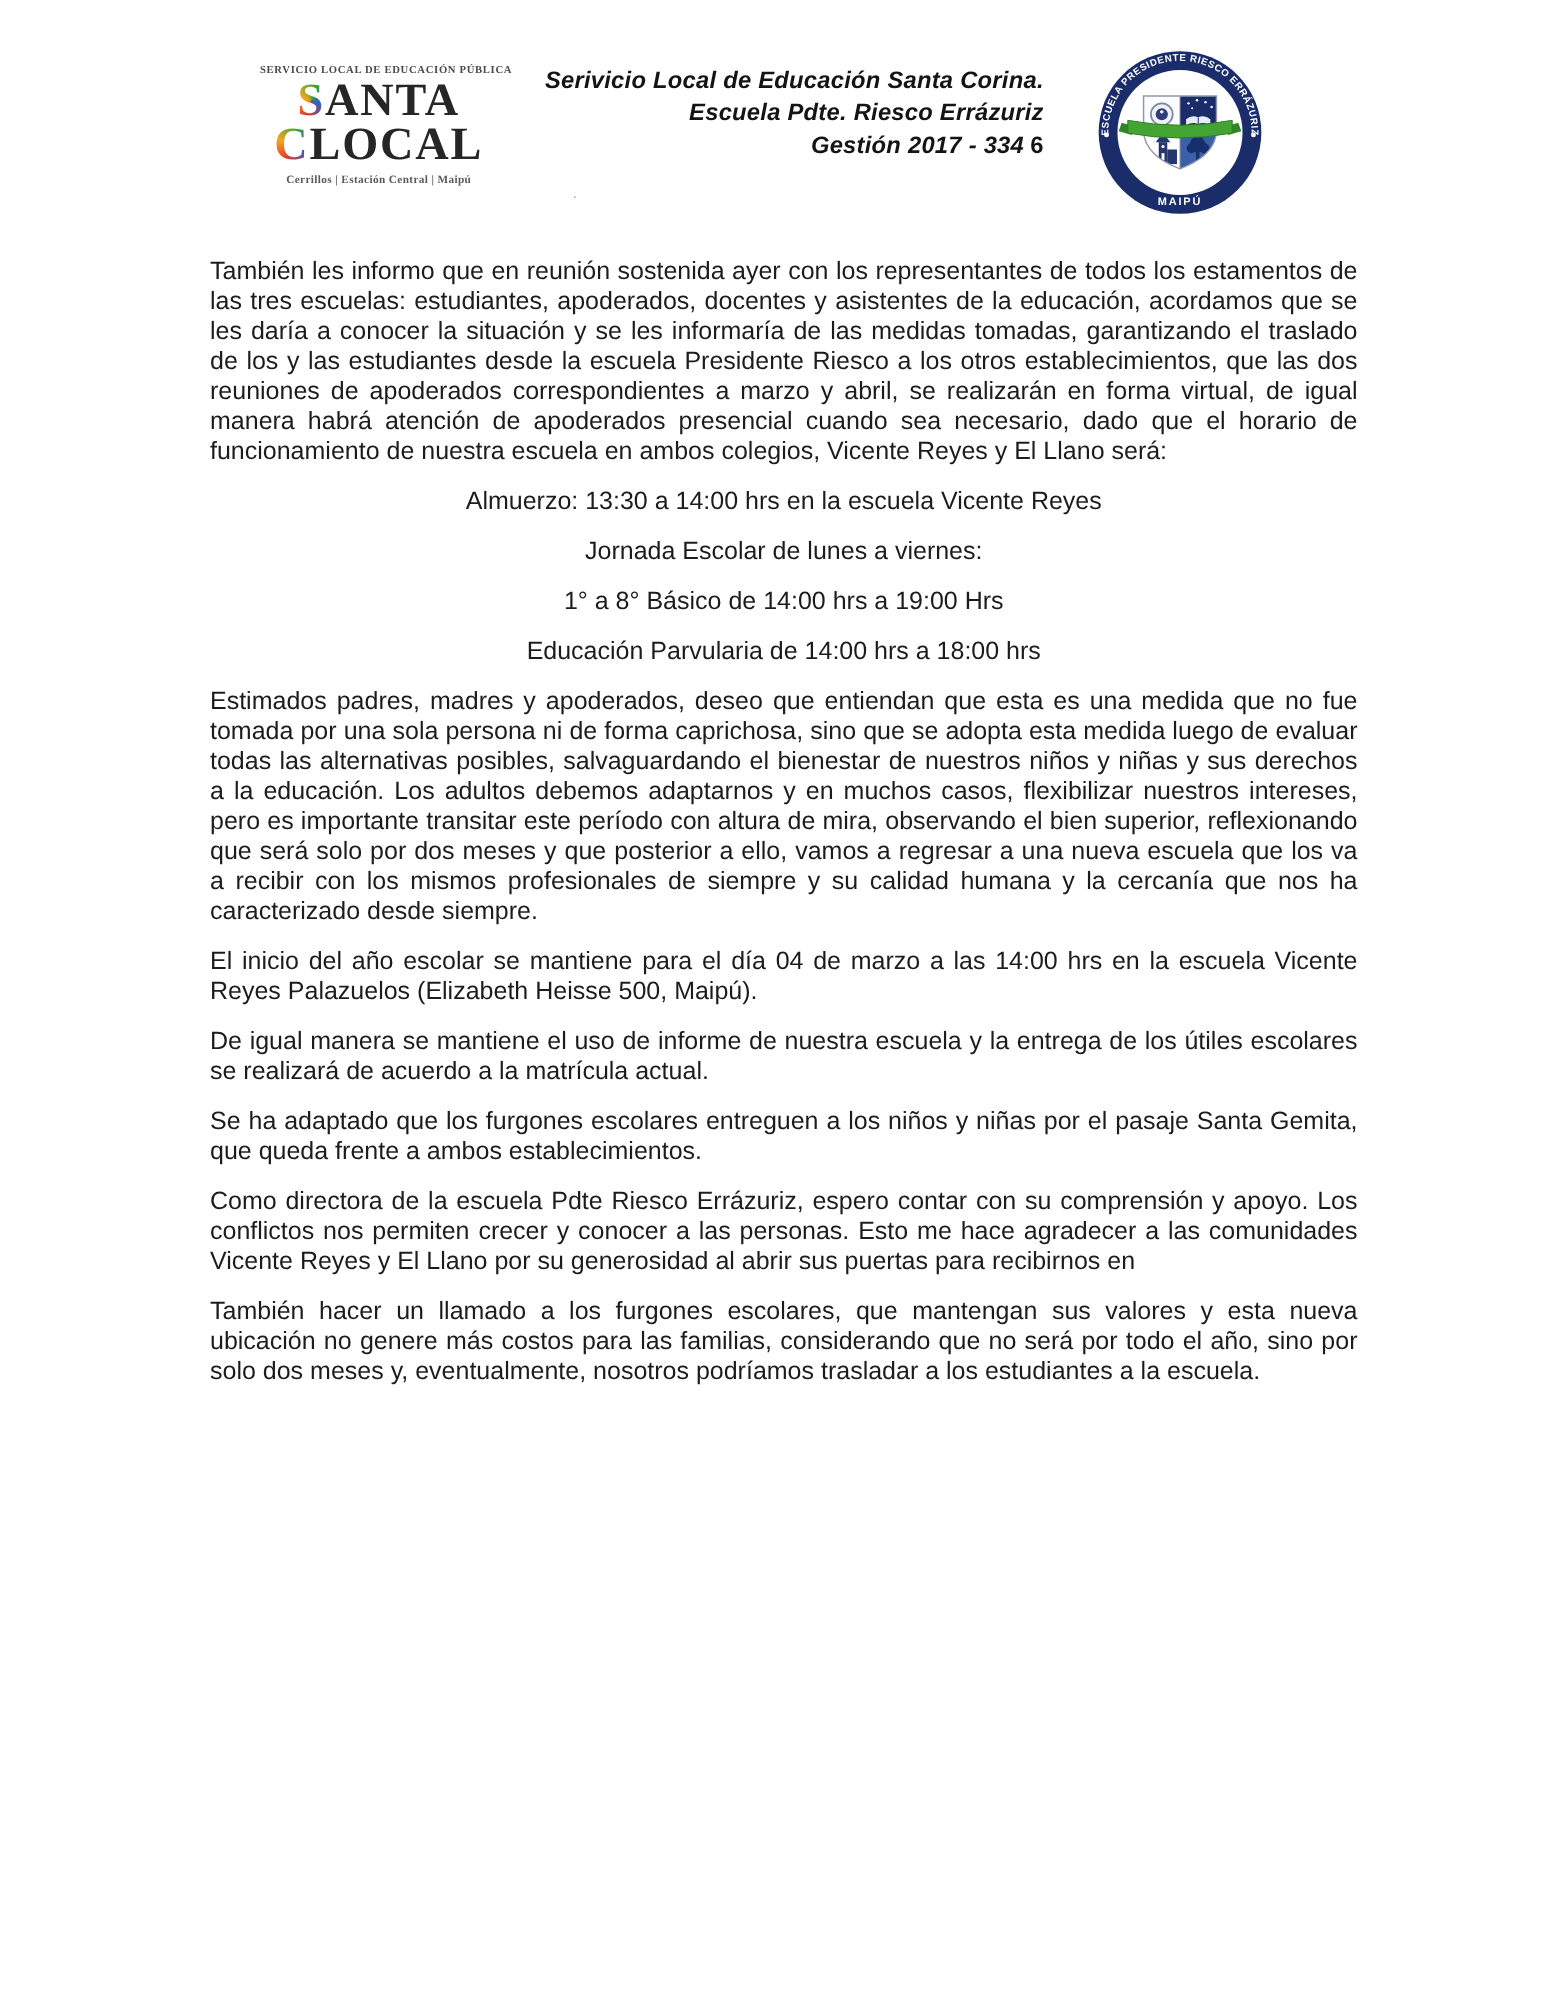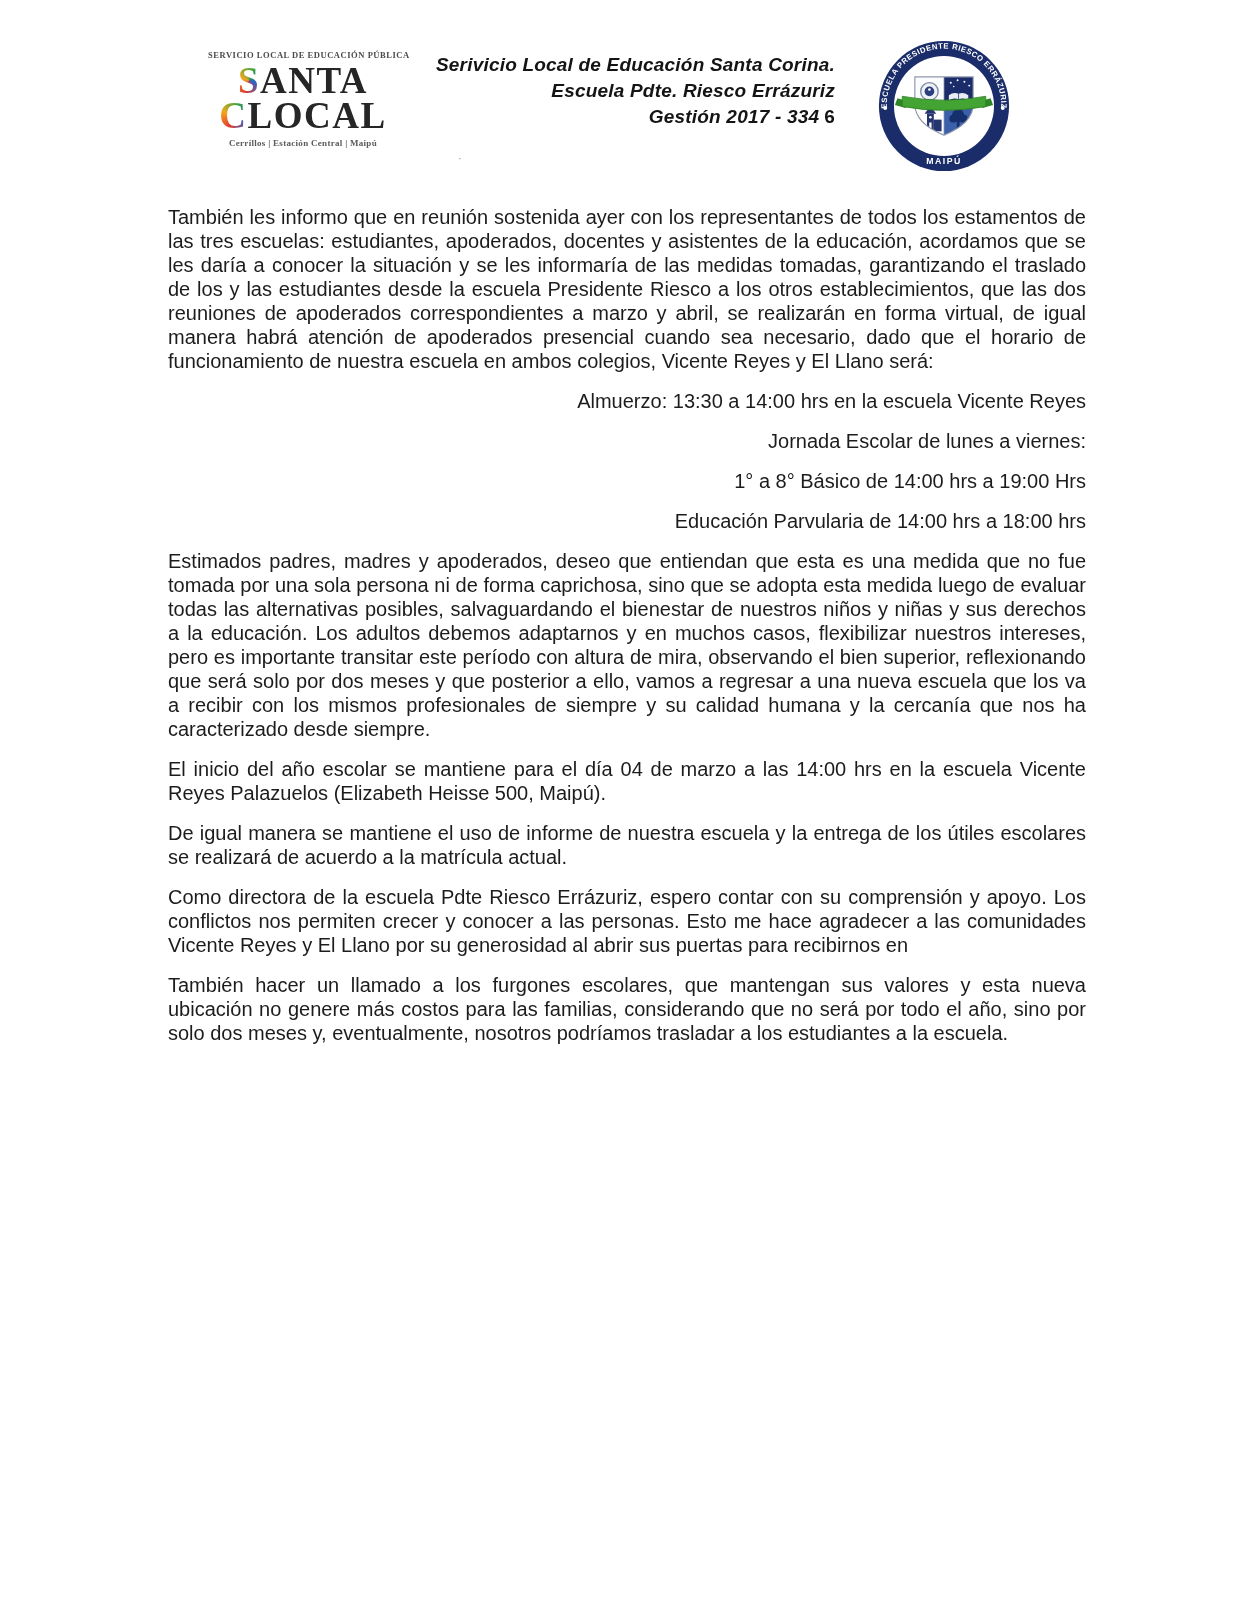--- a/index.html
+++ b/index.html
@@ -95,21 +95,21 @@
     width: 918px;
     font-size: 20px;
     line-height: 24px;
     color: #1c1c1c;
   }
   .letter-body p {
     text-align: justify;
     margin-bottom: 16px;
   }
   .letter-body p.single {
-    text-align: right;
+    text-align: center;
   }
 </style>
 </head>
 <body>
 
 <div class="page">
 
   <div class="logo-block">
     <div class="logo-top">SERVICIO LOCAL DE EDUCACIÓN PÚBLICA</div>
     <div class="logo-word"><span class="grad-letter">S</span><span>ANTA</span></div>
@@ -190,17 +190,18 @@
 
   <div class="letter-body">
     <p>También les informo que en reunión sostenida ayer con los representantes de todos los estamentos de las tres escuelas: estudiantes, apoderados, docentes y asistentes de la educación, acordamos que se les daría a conocer la situación y se les informaría de las medidas tomadas, garantizando el traslado de los y las estudiantes desde la escuela Presidente Riesco a los otros establecimientos, que las dos reuniones de apoderados correspondientes a marzo y abril, se realizarán en forma virtual, de igual manera habrá atención de apoderados presencial cuando sea necesario, dado que el horario de funcionamiento de nuestra escuela en ambos colegios, Vicente Reyes y El Llano será:</p>
     <p class="single">Almuerzo: 13:30 a 14:00 hrs en la escuela Vicente Reyes</p>
     <p class="single">Jornada Escolar de lunes a viernes:</p>
     <p class="single">1° a 8° Básico de 14:00 hrs a 19:00 Hrs</p>
     <p class="single">Educación Parvularia de 14:00 hrs a 18:00 hrs</p>
     <p>Estimados padres, madres y apoderados, deseo que entiendan que esta es una medida que no fue tomada por una sola persona ni de forma caprichosa, sino que se adopta esta medida luego de evaluar todas las alternativas posibles, salvaguardando el bienestar de nuestros niños y niñas y sus derechos a la educación. Los adultos debemos adaptarnos y en muchos casos, flexibilizar nuestros intereses, pero es importante transitar este período con altura de mira, observando el bien superior, reflexionando que será solo por dos meses y que posterior a ello, vamos a regresar a una nueva escuela que los va a recibir con los mismos profesionales de siempre y su calidad humana y la cercanía que nos ha caracterizado desde siempre.</p>
     <p>El inicio del año escolar se mantiene para el día 04 de marzo a las 14:00 hrs en la escuela Vicente Reyes Palazuelos (Elizabeth Heisse 500, Maipú).</p>
     <p>De igual manera se mantiene el uso de informe de nuestra escuela y la entrega de los útiles escolares se realizará de acuerdo a la matrícula actual.</p>
+    <p>Se ha adaptado que los furgones escolares entreguen a los niños y niñas por el pasaje Santa Gemita, que queda frente a ambos establecimientos.</p>
     <p>Como directora de la escuela Pdte Riesco Errázuriz, espero contar con su comprensión y apoyo. Los conflictos nos permiten crecer y conocer a las personas. Esto me hace agradecer a las comunidades Vicente Reyes y El Llano por su generosidad al abrir sus puertas para recibirnos en</p>
     <p>También hacer un llamado a los furgones escolares, que mantengan sus valores y esta nueva ubicación no genere más costos para las familias, considerando que no será por todo el año, sino por solo dos meses y, eventualmente, nosotros podríamos trasladar a los estudiantes a la escuela.</p>
   </div>
 
 </div>
 
 </body></html>

